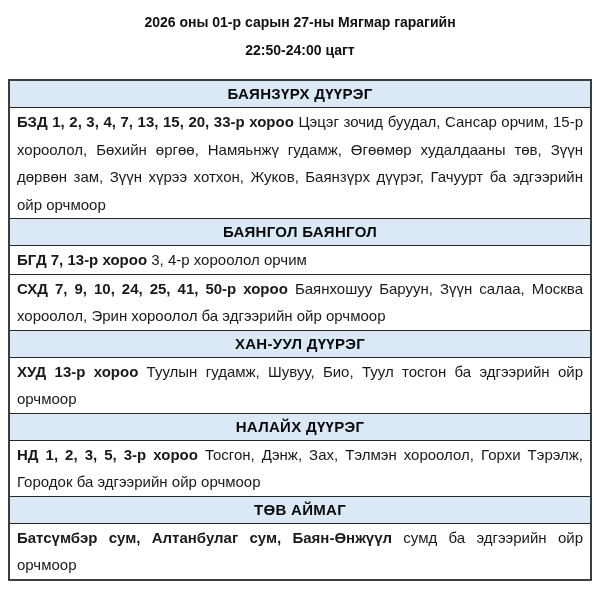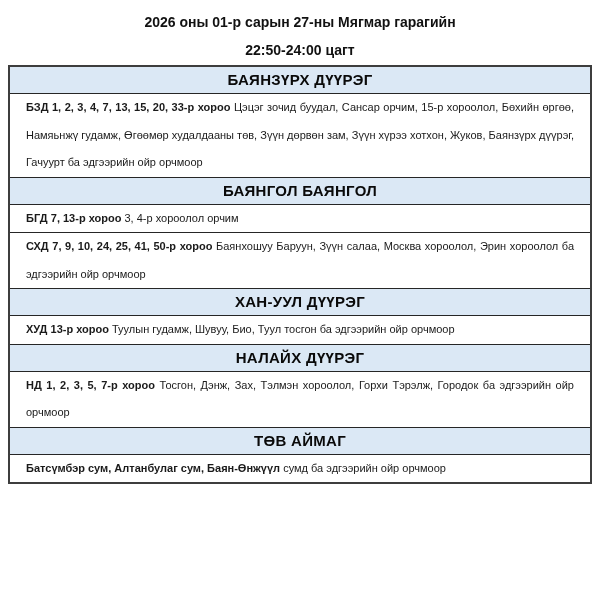--- a/index.html
+++ b/index.html
@@ -19,38 +19,38 @@
   }
   .title {
     text-align: center;
     font-weight: bold;
     font-size: 14px;
     line-height: 28px;
     color: #111111;
   }
   .title-line { white-space: nowrap; }
   .outage-table {
-    margin-top: 1px;
+    margin-top: 15px;
     border: 2px solid #3d3d3d;
     background: #ffffff;
   }
   .row { border-top: 1.5px solid #262626; }
   .section:first-child .row.header { border-top: none; }
   .row.header {
     background: #dbe8f5;
     text-align: center;
     font-weight: bold;
     font-size: 15px;
     line-height: 26px;
     letter-spacing: 0.3px;
     color: #0a0a0a;
   }
   .row.content {
-    padding: 0 16px;
-    font-size: 11px;
+    padding: 0 7px;
+    font-size: 15px;
     line-height: 27.5px;
     text-align: justify;
     color: #1a1a1a;
   }
   .row.content .b { font-weight: bold; }
 </style>
 </head>
 <body>
 
 <div class="page">
@@ -91,21 +91,21 @@
     <div class="row content">
       <span class="b">ХУД 13-р хороо</span> <span>Туулын гудамж, Шувуу, Био, Туул тосгон ба эдгээрийн ойр орчмоор</span>
     </div>
   </div>
 
   <div class="section">
     <div class="row header">
       <span>НАЛАЙХ ДҮҮРЭГ</span>
     </div>
     <div class="row content">
-      <span class="b">НД 1, 2, 3, 5, 7-р хороо</span> <span>Тосгон, Дэнж, Зах, Тэлмэн хороолол, Горхи Тэрэлж, Городок ба эдгээрийн ойр орчмоор</span>
+      <span class="b">НД 1, 2, 3, 5, 3-р хороо</span> <span>Тосгон, Дэнж, Зах, Тэлмэн хороолол, Горхи Тэрэлж, Городок ба эдгээрийн ойр орчмоор</span>
     </div>
   </div>
 
   <div class="section">
     <div class="row header">
       <span>ТӨВ АЙМАГ</span>
     </div>
     <div class="row content">
       <span class="b">Батсүмбэр сум, Алтанбулаг сум, Баян-Өнжүүл</span> <span>сумд ба эдгээрийн ойр орчмоор</span>
     </div>

